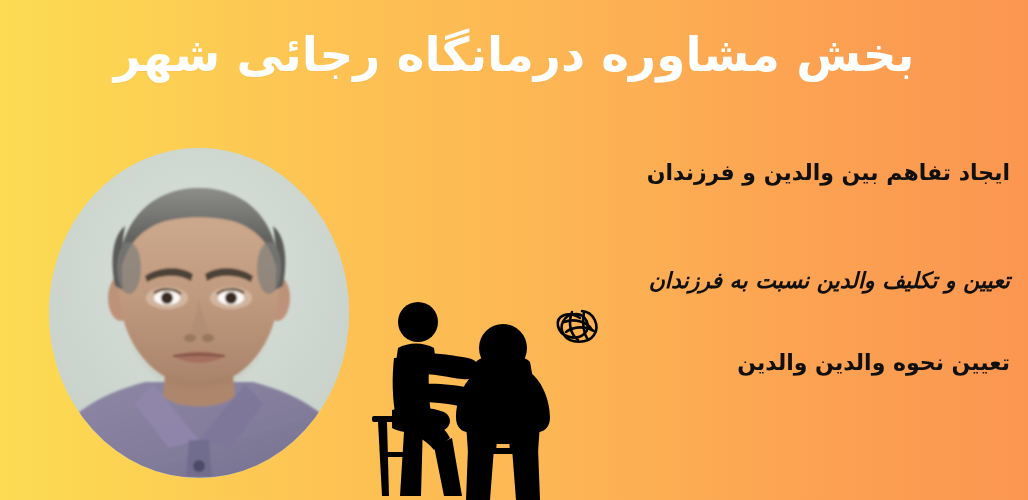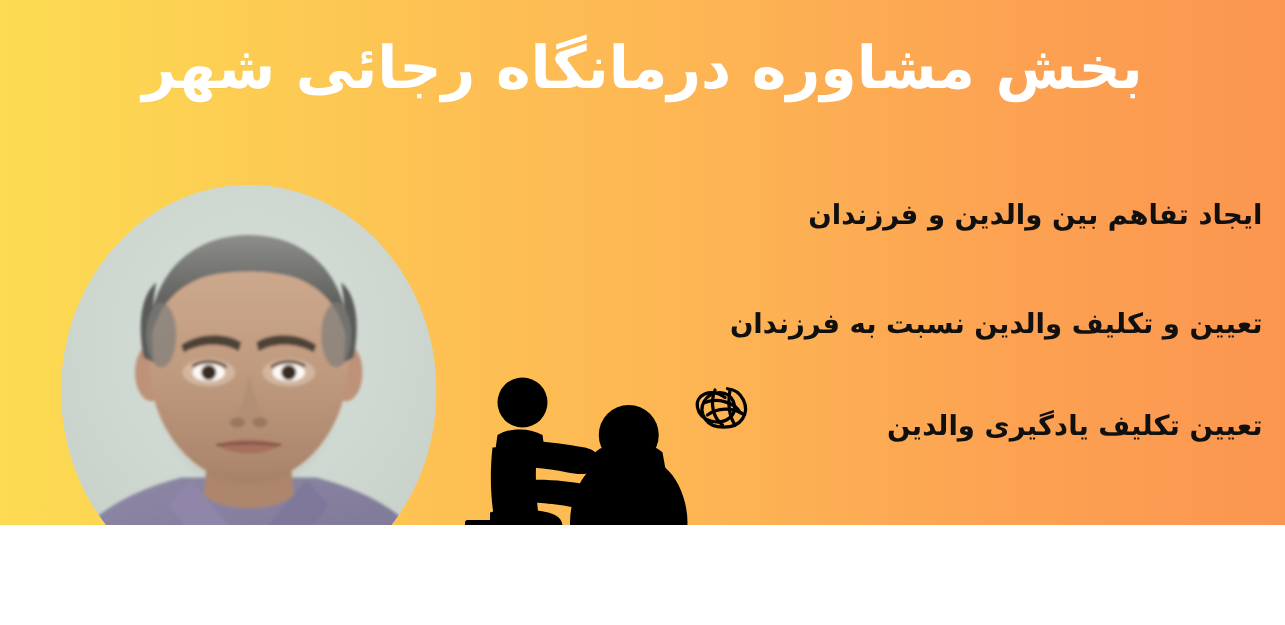--- a/index.html
+++ b/index.html
@@ -4,21 +4,21 @@
 <title>بخش مشاوره</title>
 <style>
   html, body {
     margin: 0;
     padding: 0;
     background: #ffffff;
   }
   #poster {
     position: relative;
     width: 1028px;
-    height: 420px;
+    height: 500px;
     overflow: hidden;
     background: linear-gradient(to right, #fcdc52 0%, #fdc253 33%, #fdb554 55%, #fca152 80%, #fb9650 100%);
     font-family: "DejaVu Sans", "Liberation Sans", sans-serif;
     direction: rtl;
   }
 
   
   .title {
     position: absolute;
     top: 26px;
@@ -45,21 +45,21 @@
   }
   .point-line {
     font-size: 22px;
     font-weight: bold;
     line-height: 1.2;
     color: #101010;
     white-space: nowrap;
     padding-left: 4px;
   }
   .point-line.l1 { margin: 0 0 0 0; }
-  .point-line.l2 { margin-top: 61px; }
+  .point-line.l2 { margin-top: 82px; font-style: italic; }
   .point-line.l3 { margin-top: 55px; }
 
   
   .photo-wrap {
     position: absolute;
     left: 49px;
     top: 148px;
     width: 300px;
     height: 330px;
     border-radius: 50%;
@@ -241,16 +241,16 @@
 
           <path d="M170 148 L144 148 L148 200 L172 200 Z"></path>
         </g>
       </g>
     </svg>
   </div>
 
   <div class="points">
     <div class="point-line l1">ایجاد تفاهم بین والدین و فرزندان</div>
     <div class="point-line l2">تعیین و تکلیف والدین نسبت به فرزندان</div>
-    <div class="point-line l3">تعیین تکلیف یادگیری والدین</div>
+    <div class="point-line l3">تعیین نحوه والدین والدین</div>
   </div>
 
 </div>
 
 </body></html>

